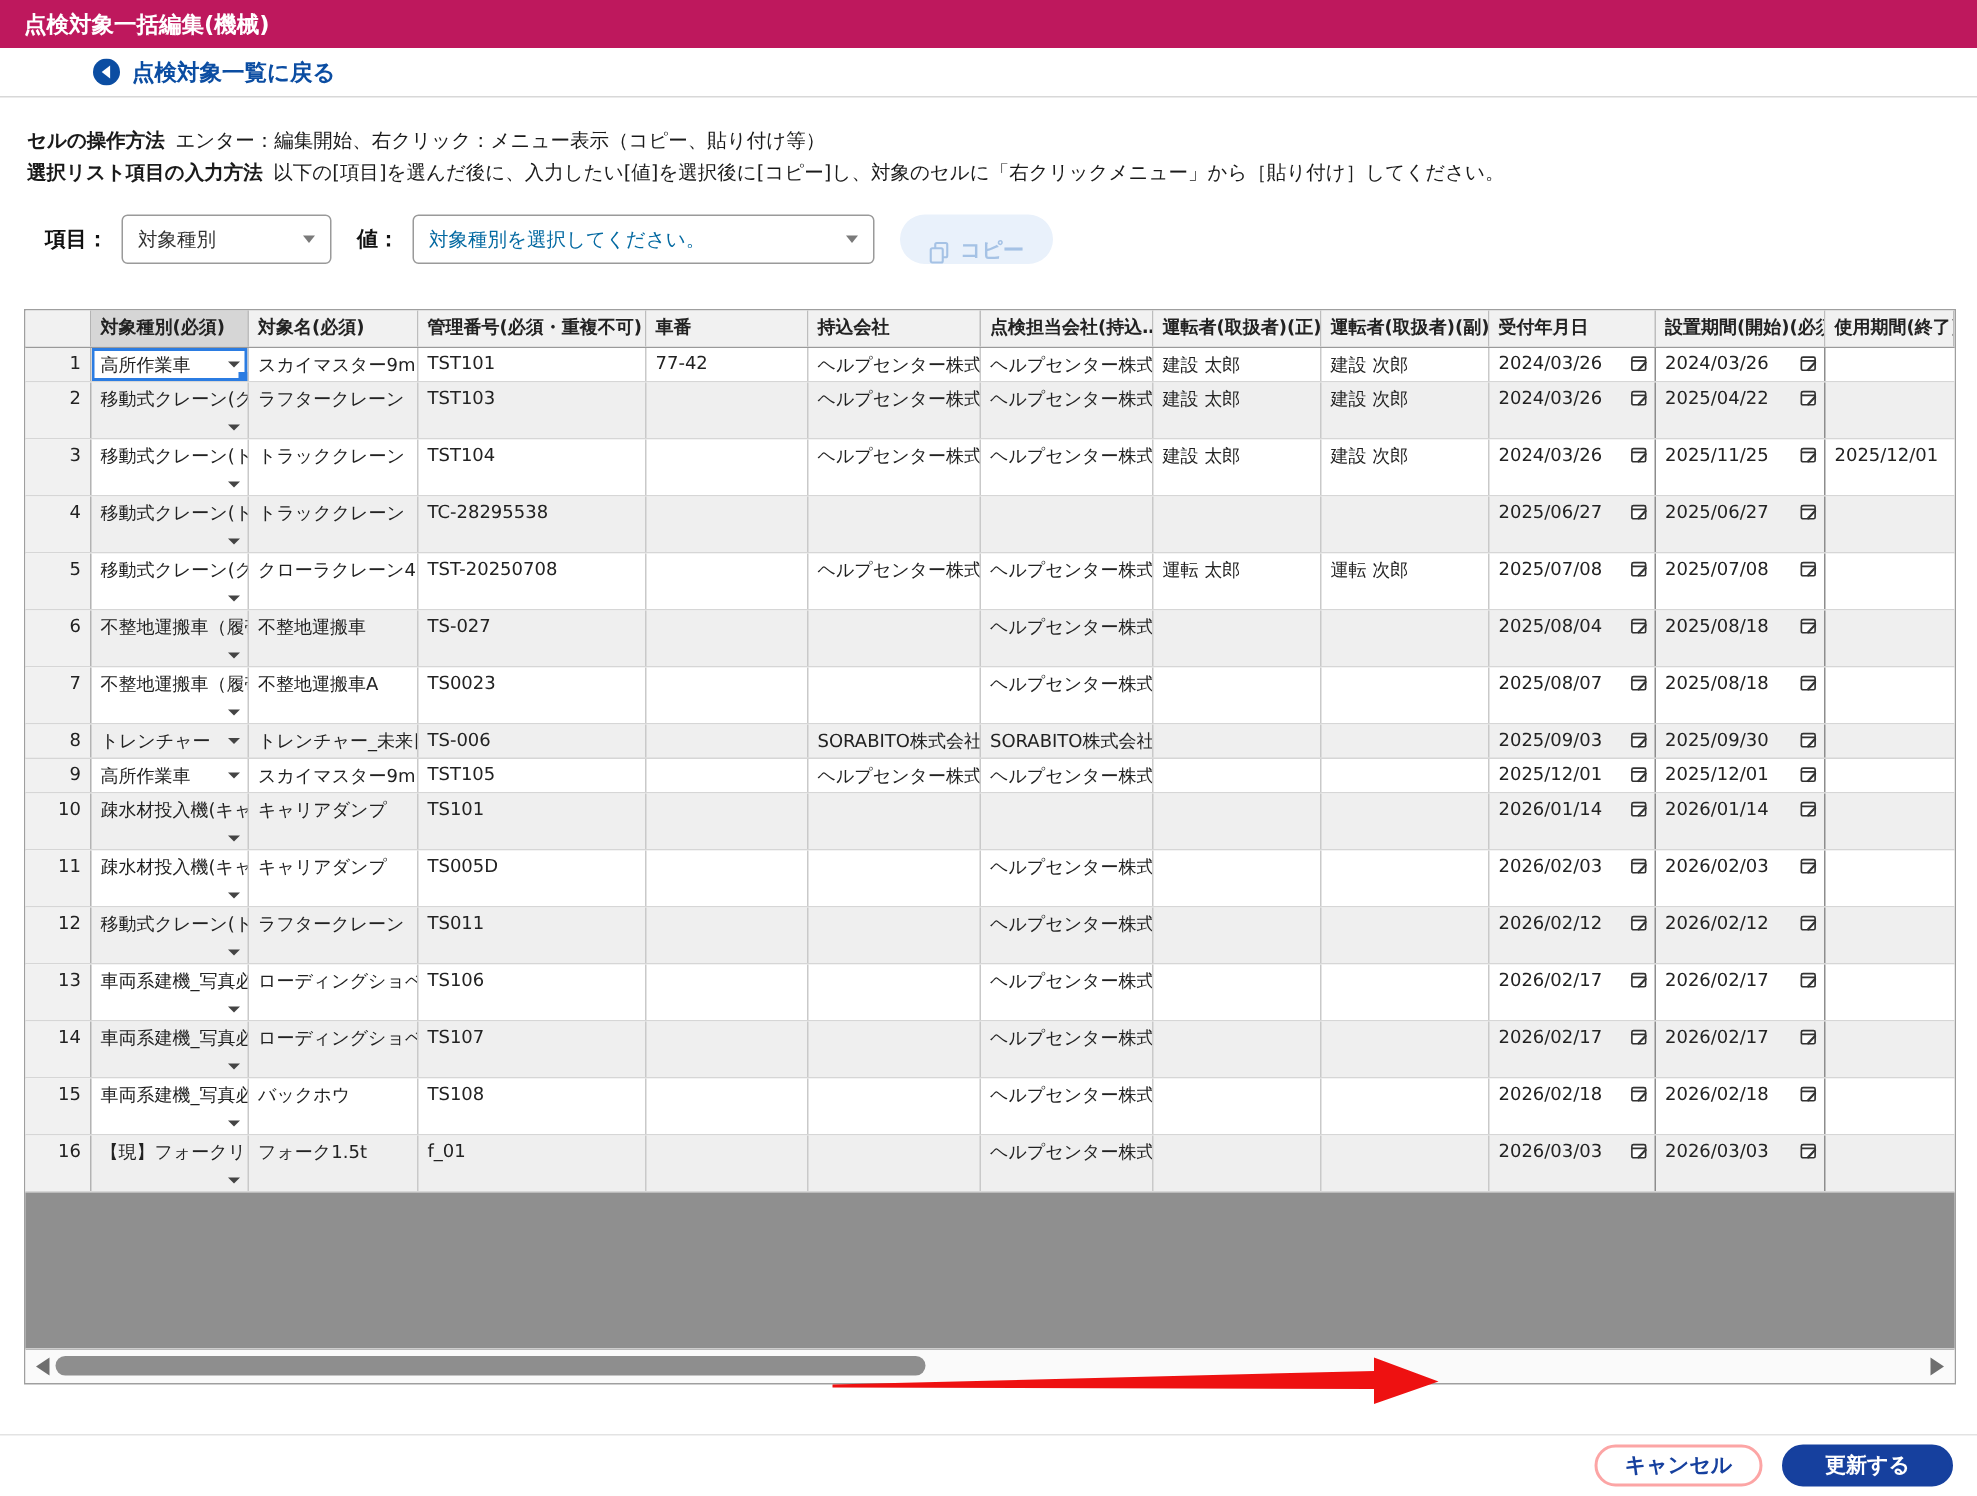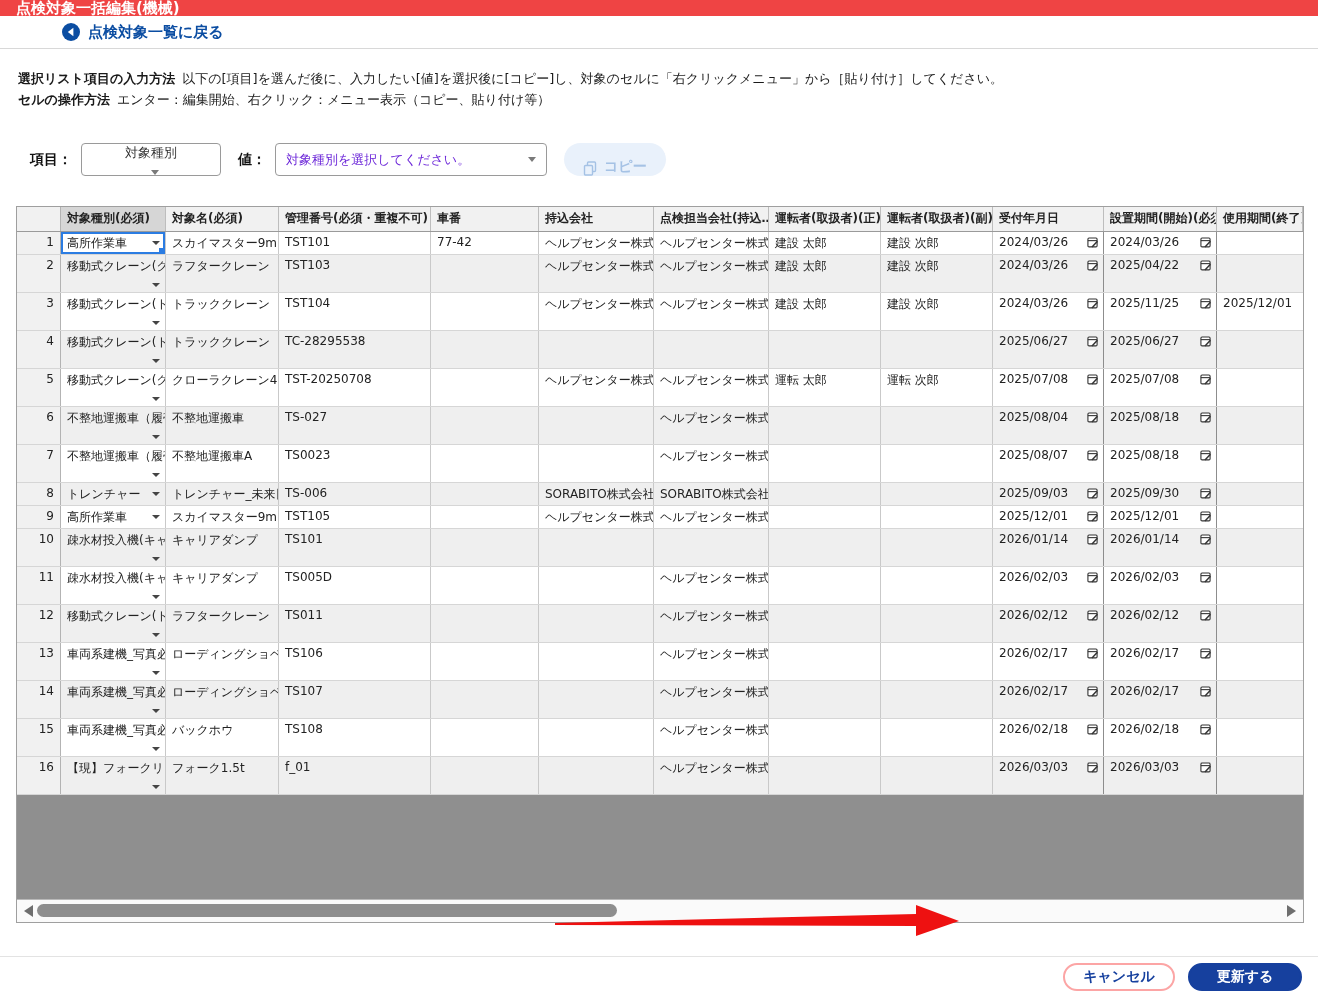--- a/index.html
+++ b/index.html
@@ -2,39 +2,39 @@
 <html><head>
 <meta charset="utf-8">
 <style>
   html,body{margin:0;padding:0;}
   body{
     width:1318px;height:997px;position:relative;overflow:hidden;
     background:#ffffff;font-family:"DejaVu Sans","Liberation Sans",sans-serif;
     -webkit-font-smoothing:antialiased;
   }
   
-  .titlebar{height:16px;background:#ef4444;color:#fff;display:flex;align-items:center;
+  .titlebar{height:32px;background:#be185d;color:#fff;display:flex;align-items:center;
     padding:0 16px;font-size:15px;font-weight:bold;box-sizing:border-box;}
   .backbar{height:33px;display:flex;align-items:center;padding:0 18px;
     border-bottom:1px solid #d8d8d8;box-sizing:border-box;background:#fff;}
   .back-link{display:flex;align-items:center;gap:8px;color:#0b4da2;font-weight:bold;
     font-size:15px;cursor:pointer;padding-left:44px;}
   
   .instructions{margin:19px 18px 0;font-size:13px;color:#1a1a1a;line-height:21px;}
   .instr-label{font-weight:bold;margin-right:7px;}
   
   .controls{position:absolute;left:30px;top:143px;display:flex;align-items:center;height:33px;}
   .ctl-label{font-size:14px;font-weight:bold;margin-right:9px;color:#111;}
   .select{border:1px solid #9a9a9a;border-radius:4px;height:33px;display:flex;align-items:center;
     justify-content:space-between;padding:0 10px;box-sizing:border-box;font-size:13px;
     background:#fff;cursor:pointer;}
   .select .caret{border-left:4px solid transparent;border-right:4px solid transparent;
     border-top:5px solid #7a7a7a;margin-left:8px;}
-  .sel-item{width:140px;margin-right:17px;color:#333;flex-direction:column;}
-  .sel-value{width:272px;margin-right:17px;color:#6d28d9;gap:14px;}
+  .sel-item{width:140px;margin-right:17px;color:#333;}
+  .sel-value{width:308px;margin-right:17px;color:#0369a1;gap:14px;}
   .copy-btn{height:33px;border-radius:17px;background:#e9f1fb;color:#a5c2e5;font-size:14px;
     font-weight:bold;display:flex;align-items:flex-end;gap:7px;padding:0 19px;border:none;}
   
   .grid{position:absolute;left:16px;top:206px;width:1288px;border:1px solid #9f9f9f;
     box-sizing:border-box;background:#fff;}
   .grid-header{display:flex;height:24px;border-bottom:1px solid #9a9a9a;}
   .grid-header .cell{background:#f1f1f1;font-weight:bold;border-right:1px solid #bdbdbd;
     line-height:17px;}
   .grid-header .cell.selcol{background:#d6d6d6;}
   .grid-row{display:flex;border-bottom:1px solid #d6d6d6;background:#fff;}
@@ -91,24 +91,24 @@
           <circle cx="9" cy="9" r="9" fill="#0b4da2"></circle>
           <path d="M11.4 4.7 L5.8 9 L11.4 13.3 Z" fill="#ffffff"></path>
         </svg>
     </span>
     <span>点検対象一覧に戻る</span>
   </div>
 </div>
 
 <div class="instructions">
   <div>
-    <span class="instr-label">選択リスト項目の入力方法</span><span>以下の[項目]を選んだ後に、入力したい[値]を選択後に[コピー]し、対象のセルに「右クリックメニュー」から［貼り付け］してください。</span>
+    <span class="instr-label">セルの操作方法</span><span>エンター：編集開始、右クリック：メニュー表示（コピー、貼り付け等）</span>
   </div>
   <div>
-    <span class="instr-label">セルの操作方法</span><span>エンター：編集開始、右クリック：メニュー表示（コピー、貼り付け等）</span>
+    <span class="instr-label">選択リスト項目の入力方法</span><span>以下の[項目]を選んだ後に、入力したい[値]を選択後に[コピー]し、対象のセルに「右クリックメニュー」から［貼り付け］してください。</span>
   </div>
 </div>
 
 <div class="controls">
   <span class="ctl-label">項目：</span>
   <div class="select sel-item">
     <span>対象種別</span>
     <span class="caret"></span>
   </div>
   <span class="ctl-label">値：</span>

